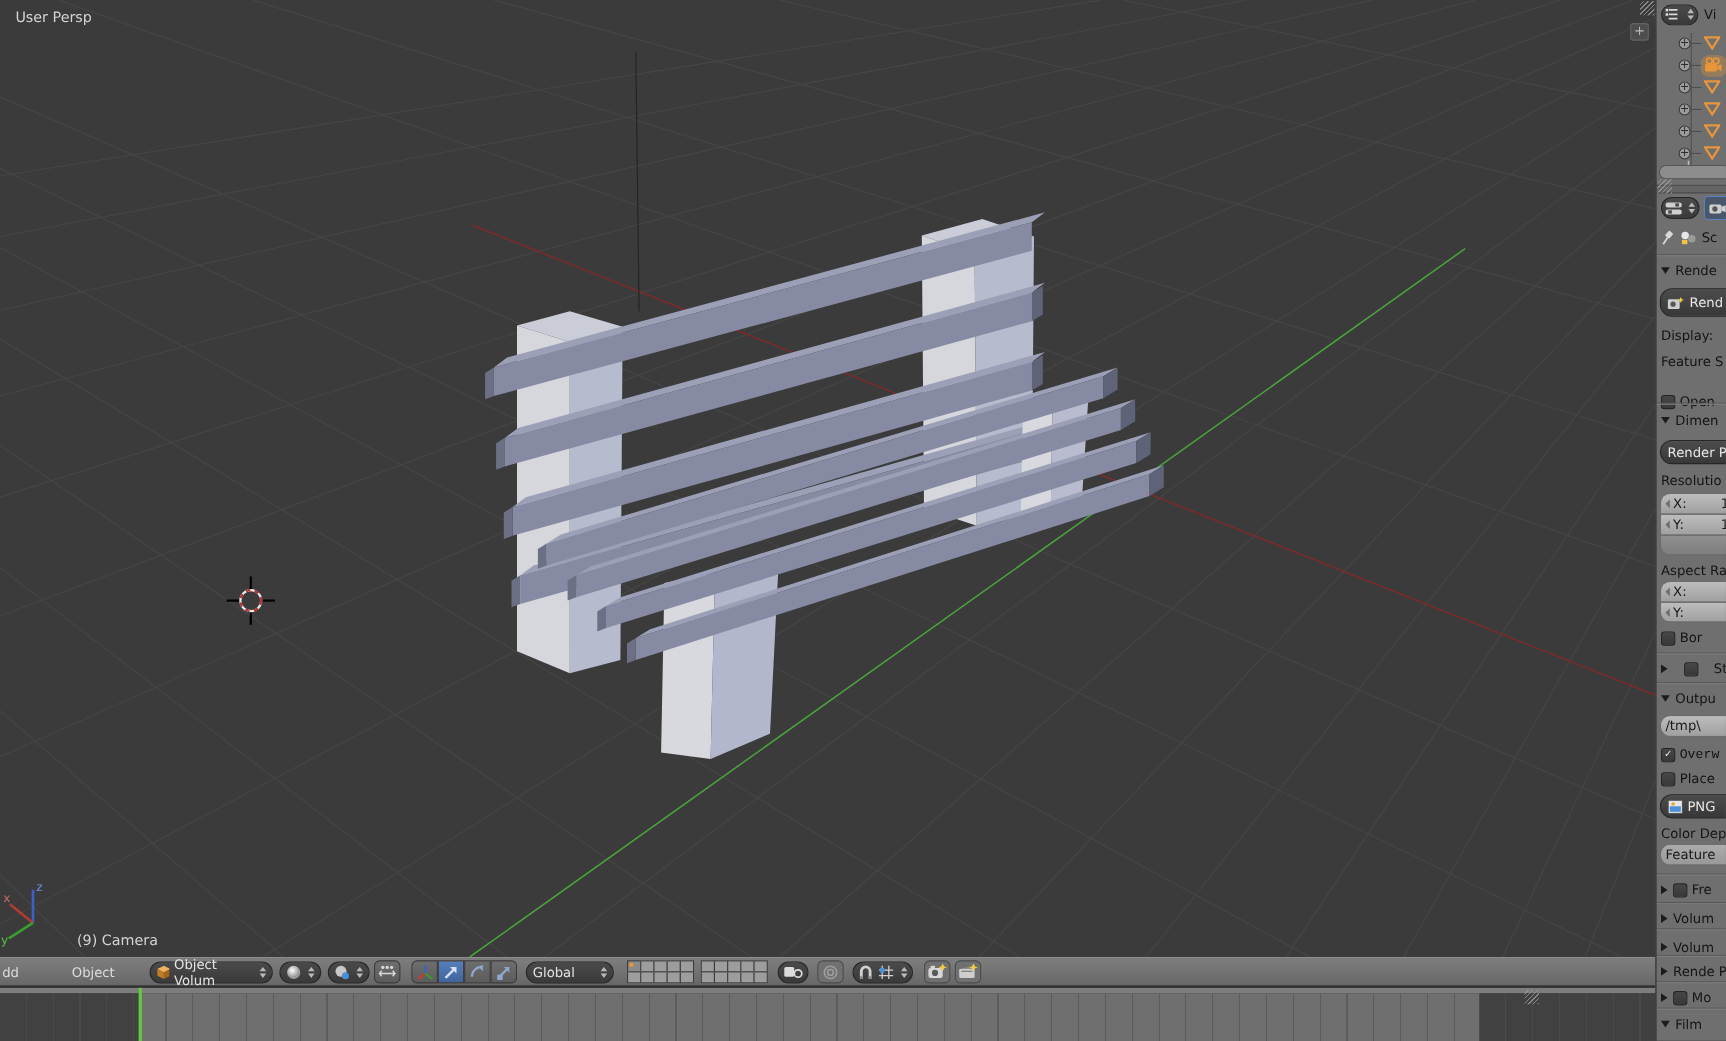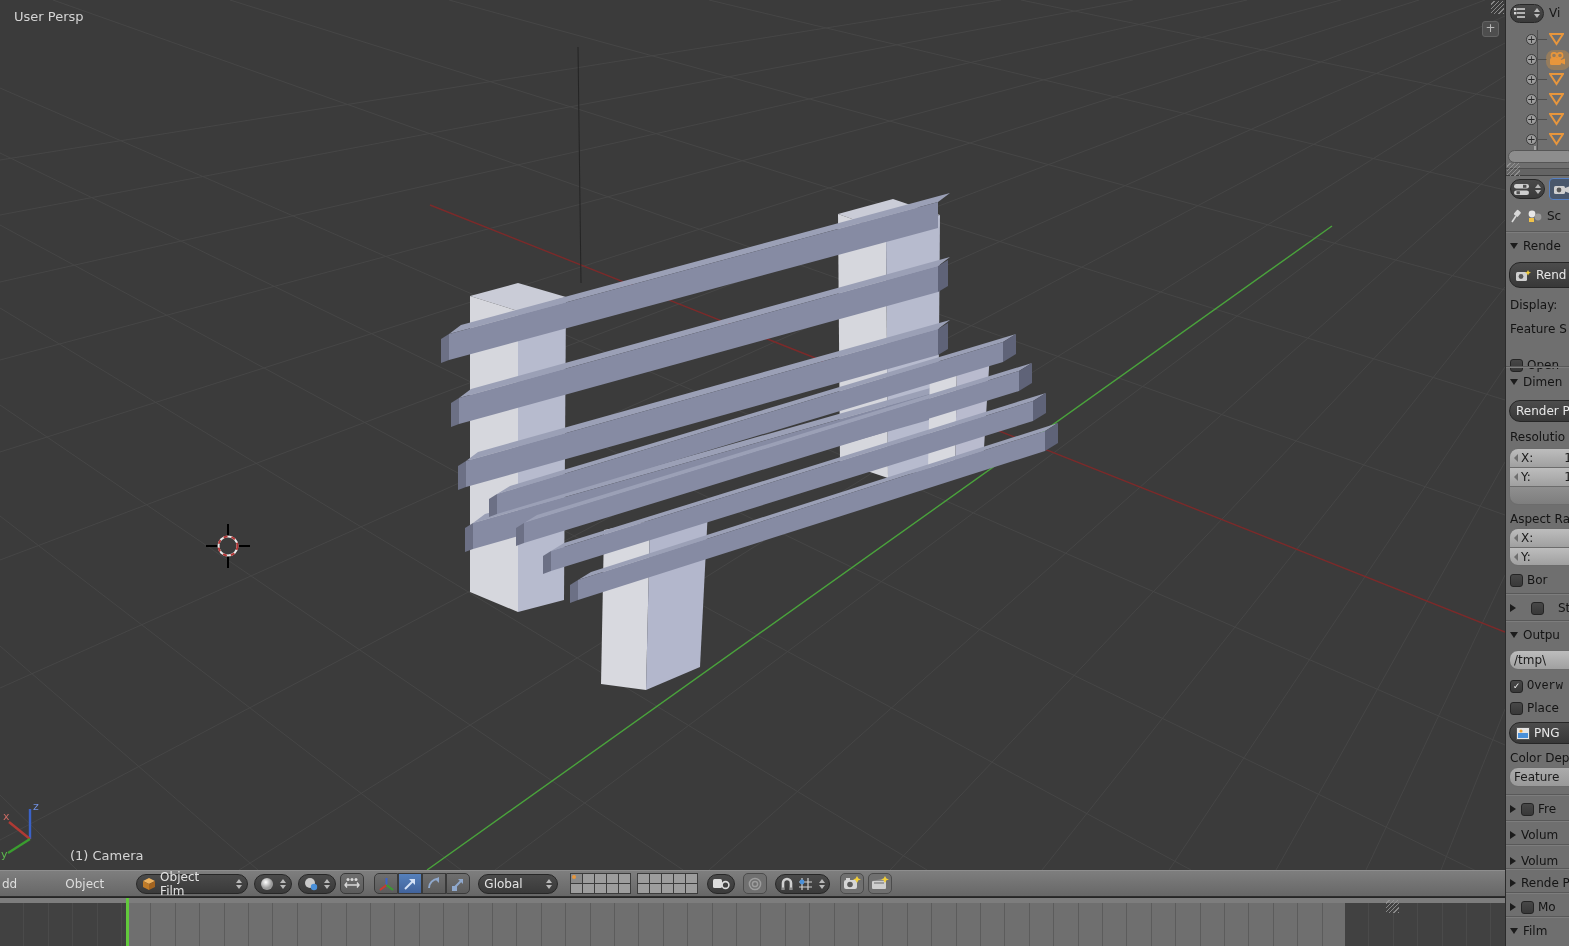--- a/index.html
+++ b/index.html
@@ -200,38 +200,38 @@
     </g>
 
     <g stroke-width="2.4">
       <line x1="30" y1="839" x2="30" y2="809" stroke="#3a62c8"></line>
       <line x1="30" y1="839" x2="9" y2="822" stroke="#b03a34"></line>
       <line x1="30" y1="839" x2="8" y2="853" stroke="#3a9d2f"></line>
     </g>
   </svg>
 
   <div class="vp-label" style="left:14px;top:9px;">User Persp</div>
-  <div class="vp-label" style="left:70px;top:848px;">(1) Camera</div>
+  <div class="vp-label" style="left:70px;top:848px;">(9) Camera</div>
   <div class="gizmo-label" style="left:3px;top:810px;color:#c96a63;">x</div>
   <div class="gizmo-label" style="left:1px;top:848px;color:#5dbb4f;">y</div>
   <div class="gizmo-label" style="left:33px;top:800px;color:#6f8fe0;">z</div>
   <div id="vp-expand">+</div>
   <div class="corner-hatch" style="left:1491px;top:1px;"></div>
 </div>
 
 <div id="vheader">
   <span class="hmenu" style="padding-left:2px;">dd</span>
   <span class="hmenu">Object</span>
   <div class="pill" style="width:112px;margin-left:8px;">
     <svg width="14" height="13">
       <polygon points="7,1 13,4 7,7 1,4" fill="#eeb25e"></polygon>
       <polygon points="1,4 7,7 7,13 1,10" fill="#c07b28"></polygon>
       <polygon points="13,4 7,7 7,13 13,10" fill="#a36420"></polygon>
     </svg>
-    <span>Object Film</span>
+    <span>Object Volum</span>
     <span class="spacer"></span>
     <span class="updown">
         <i class="u"></i>
         <i class="d"></i>
       </span>
   </div>
   <div class="pill" style="margin-left:6px;">
     <svg width="14" height="14">
       <defs>
           <radialGradient id="sph" cx="40%" cy="35%">

